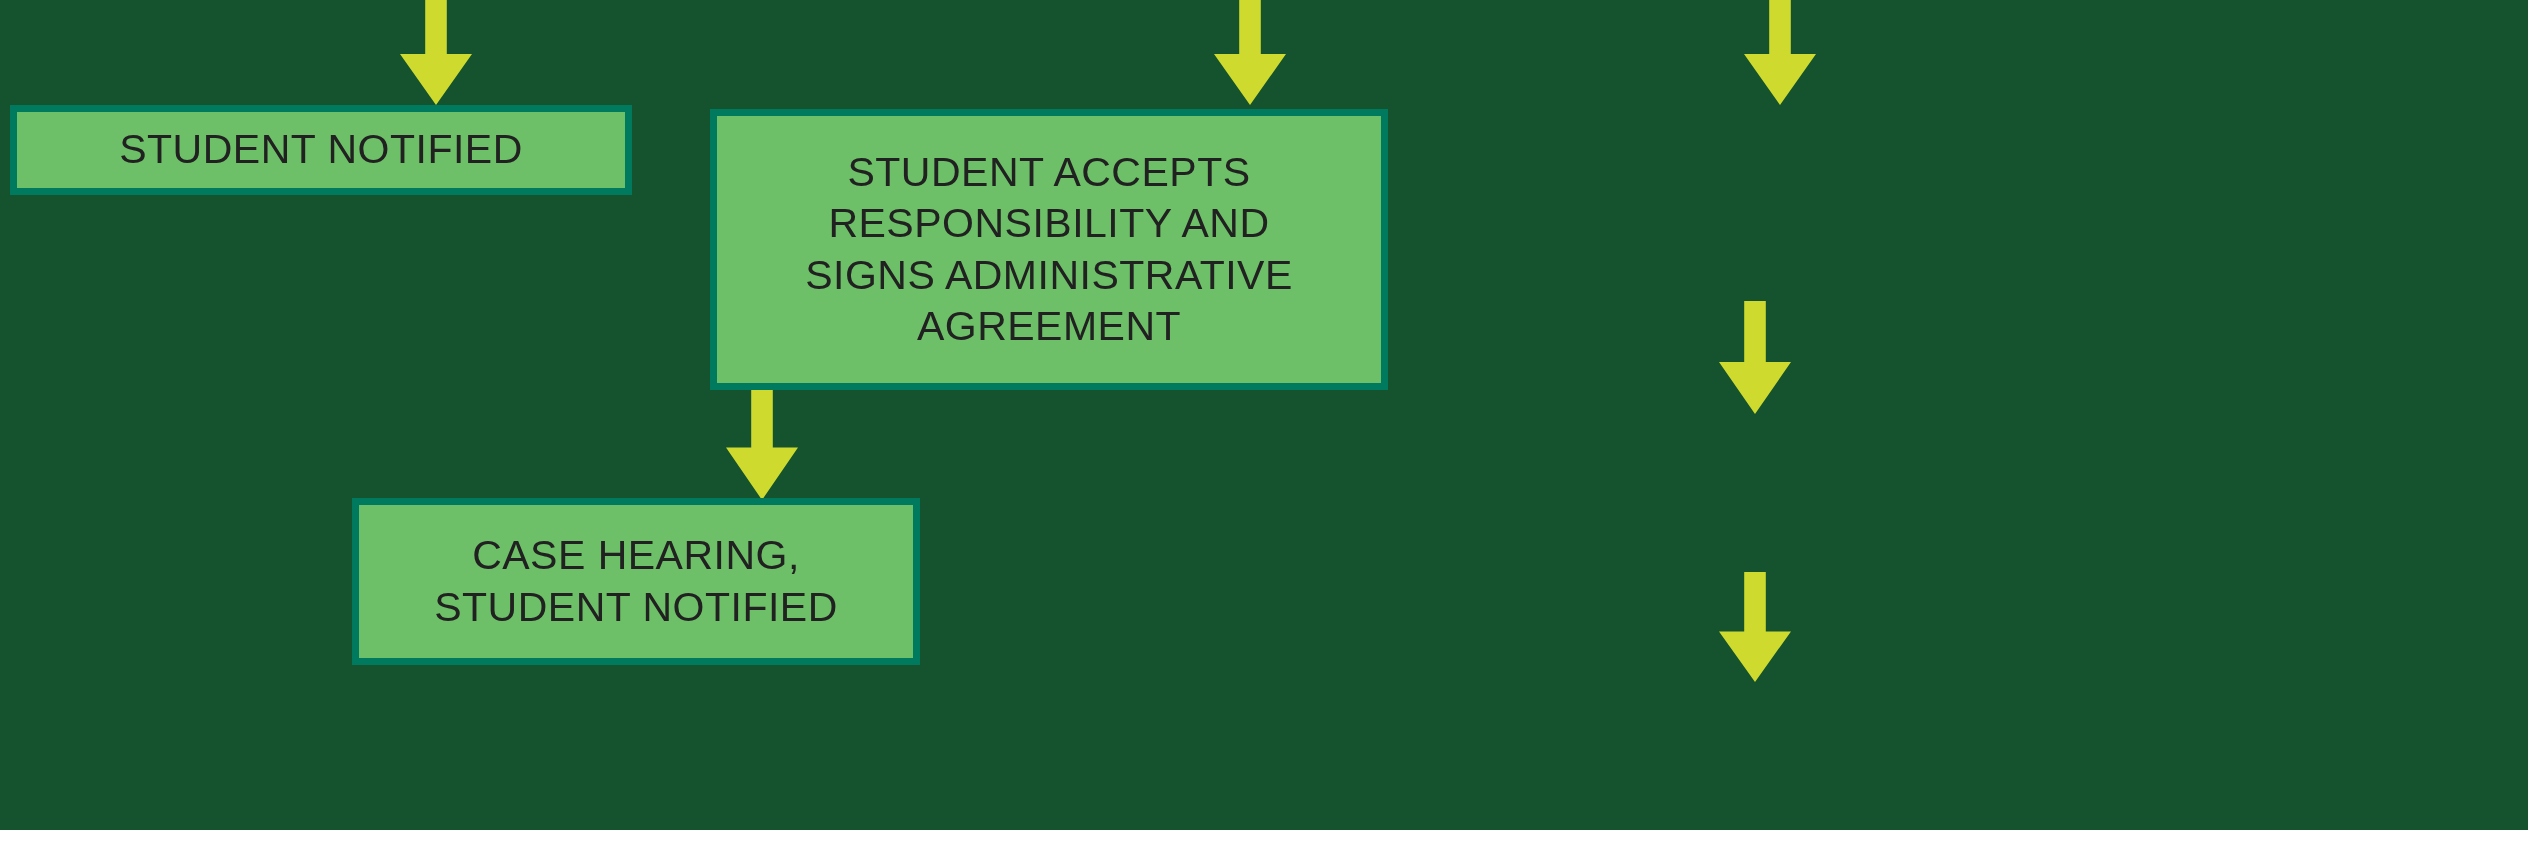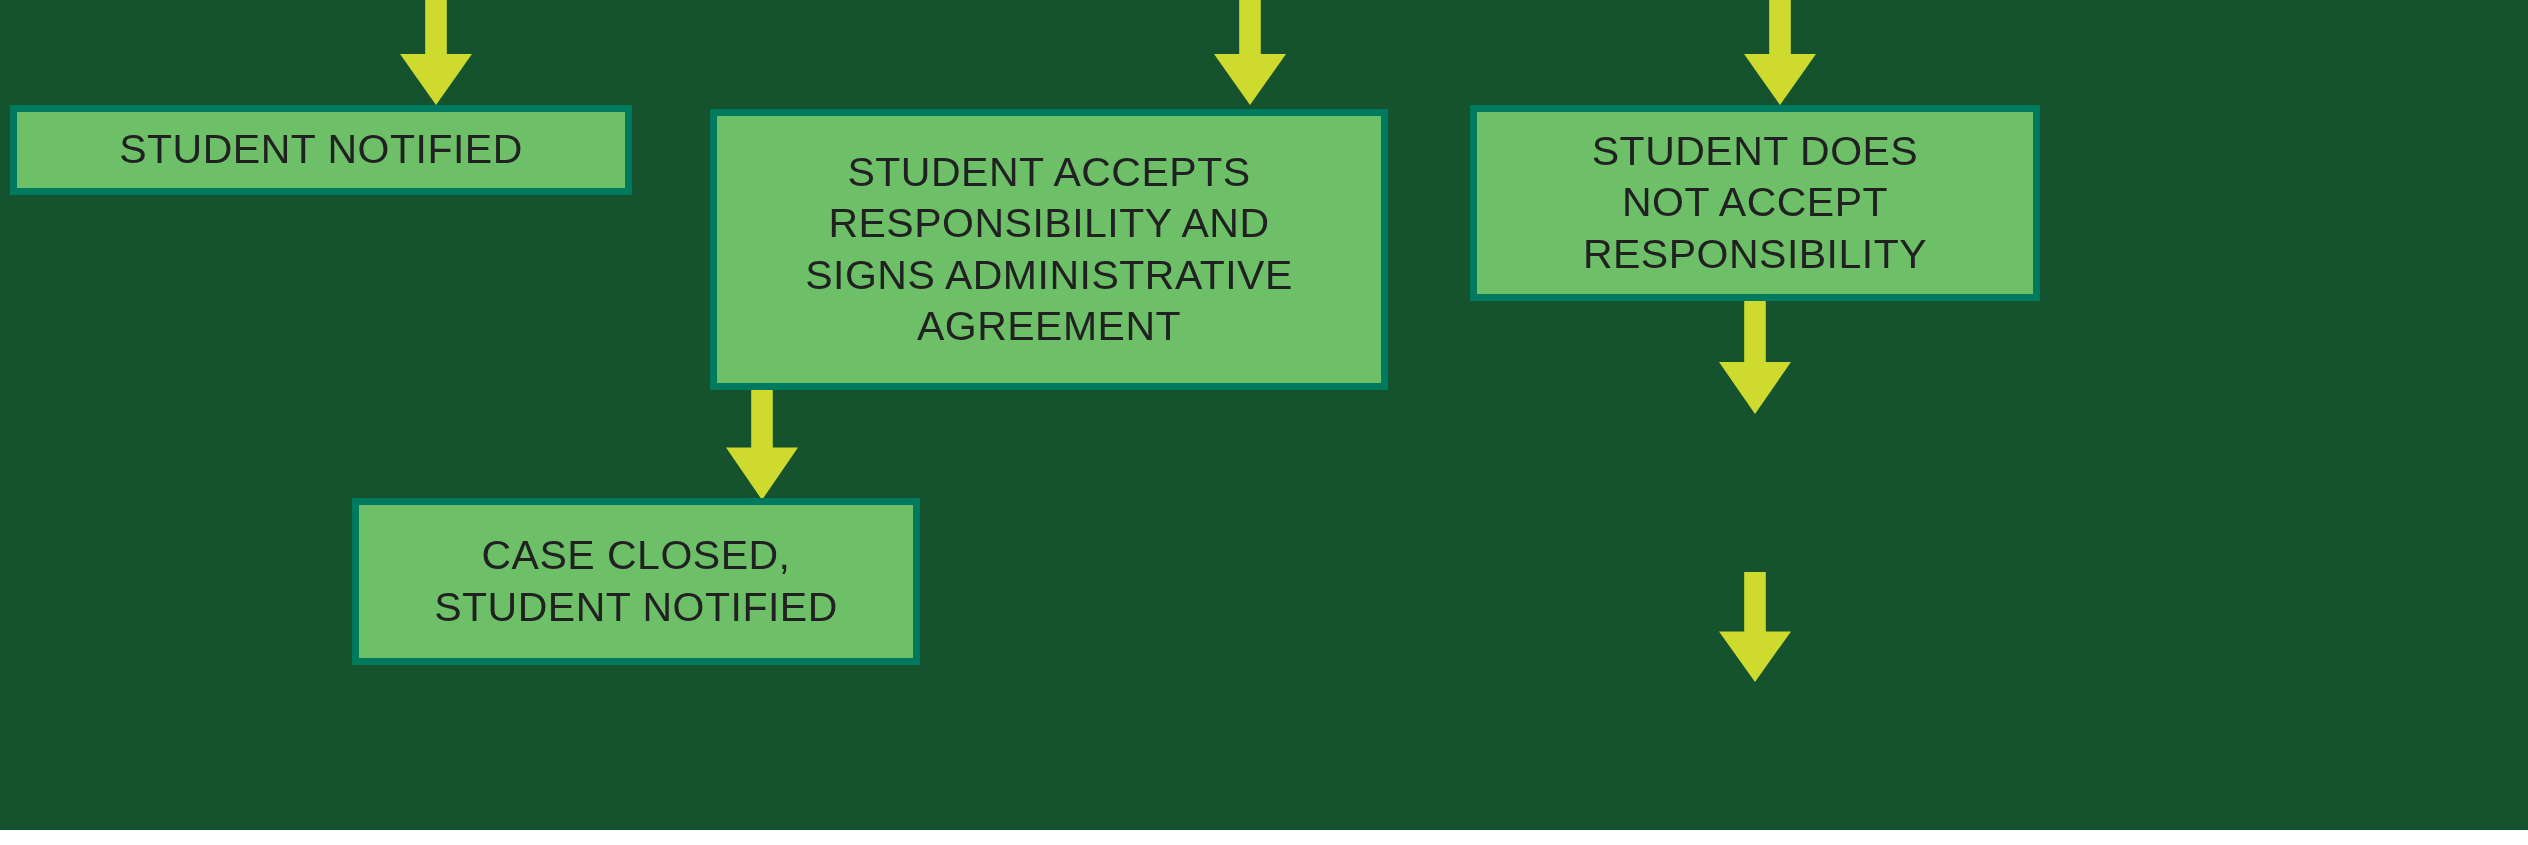--- a/index.html
+++ b/index.html
@@ -84,22 +84,17 @@
     </div>
     <div class="node" style="left: 10px; top: 105px; width: 622px; height: 90px; background: rgb(109, 192, 104); border-color: rgb(0, 122, 94);">
       <div class="node-label" style="color: rgb(33, 33, 33);">STUDENT NOTIFIED</div>
     </div>
     <div class="node" style="left: 710px; top: 109px; width: 678px; height: 281px; background: rgb(109, 192, 104); border-color: rgb(0, 122, 94);">
       <div class="node-label" style="color: rgb(33, 33, 33);">STUDENT ACCEPTS
 RESPONSIBILITY AND
 SIGNS ADMINISTRATIVE
 AGREEMENT</div>
     </div>
-    <div class="node" style="left: 1470px; top: 105px; width: 570px; height: 196px; background: rgb(109, 192, 104); border-color: rgb(0, 122, 94);">
-      <div class="node-label" style="color: rgb(33, 33, 33);">STUDENT DOES
-NOT ACCEPT
-RESPONSIBILITY</div>
-    </div>
     <div class="node" style="left: 352px; top: 498px; width: 568px; height: 167px; background: rgb(109, 192, 104); border-color: rgb(0, 122, 94);">
-      <div class="node-label" style="color: rgb(33, 33, 33);">CASE CLOSED,
+      <div class="node-label" style="color: rgb(33, 33, 33);">CASE HEARING,
 STUDENT NOTIFIED</div>
     </div>
   </div>
 
 </body></html>

